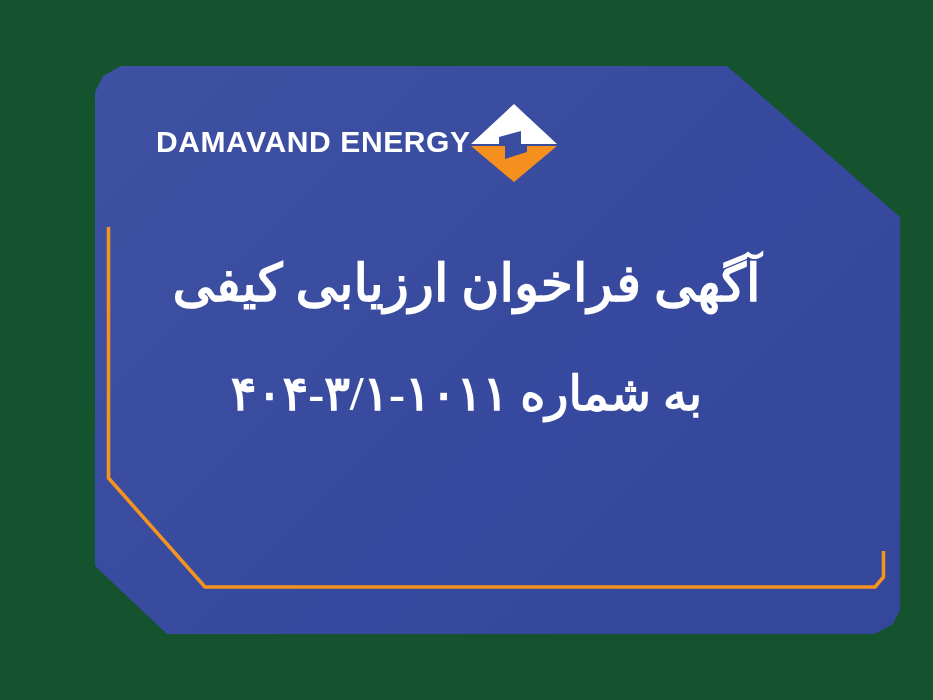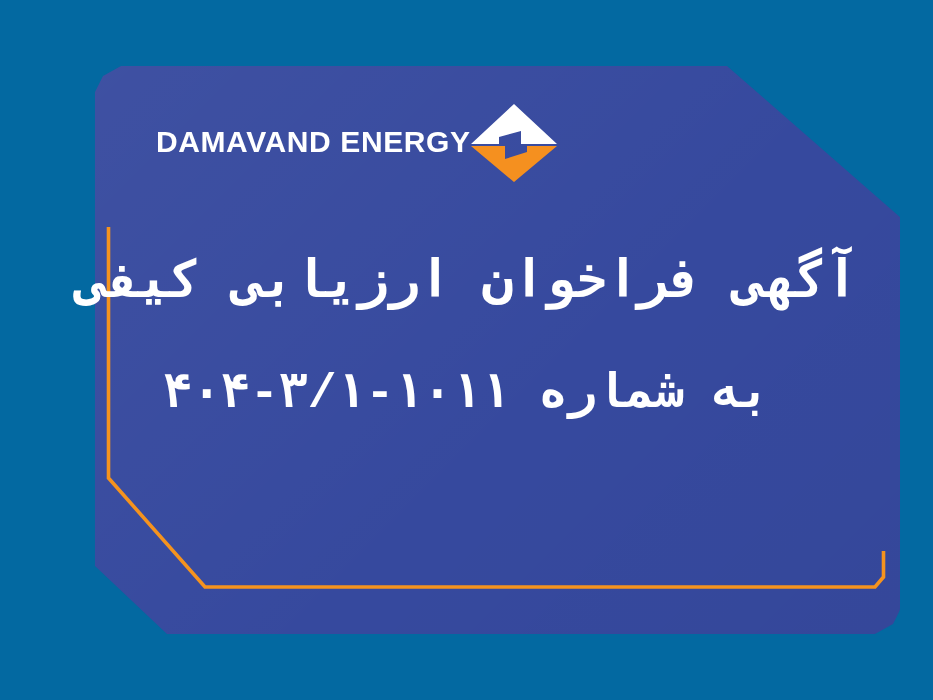--- a/index.html
+++ b/index.html
@@ -12,21 +12,21 @@
     height: 700px;
     overflow: hidden;
     background: #32449a;
     font-family: "Liberation Sans", "DejaVu Sans", sans-serif;
   }
 
   .poster {
     position: relative;
     width: 933px;
     height: 700px;
-    background: #0369a1;
+    background: #14532d;
     overflow: hidden;
   }
 
   
   .panel {
     position: absolute;
     left: 95px;
     top: 66px;
     width: 805px;
     height: 568px;
@@ -128,21 +128,21 @@
     text-align: center;
     direction: rtl;
   }
   .headline-line {
     color: #ffffff;
     font-weight: bold;
     font-size: 50px;
     line-height: 1.0;
     letter-spacing: 0px;
     white-space: nowrap;
-    font-family: Liberation Mono, monospace;
+    font-family: Liberation Serif, serif;
   }
   .headline-line.l1 { font-size: 52px; }
   .headline-line.l2 { font-size: 48px; margin-top: 60px; }
 </style>
 </head>
 <body>
 
 <div class="poster">
 
   <div class="panel">

